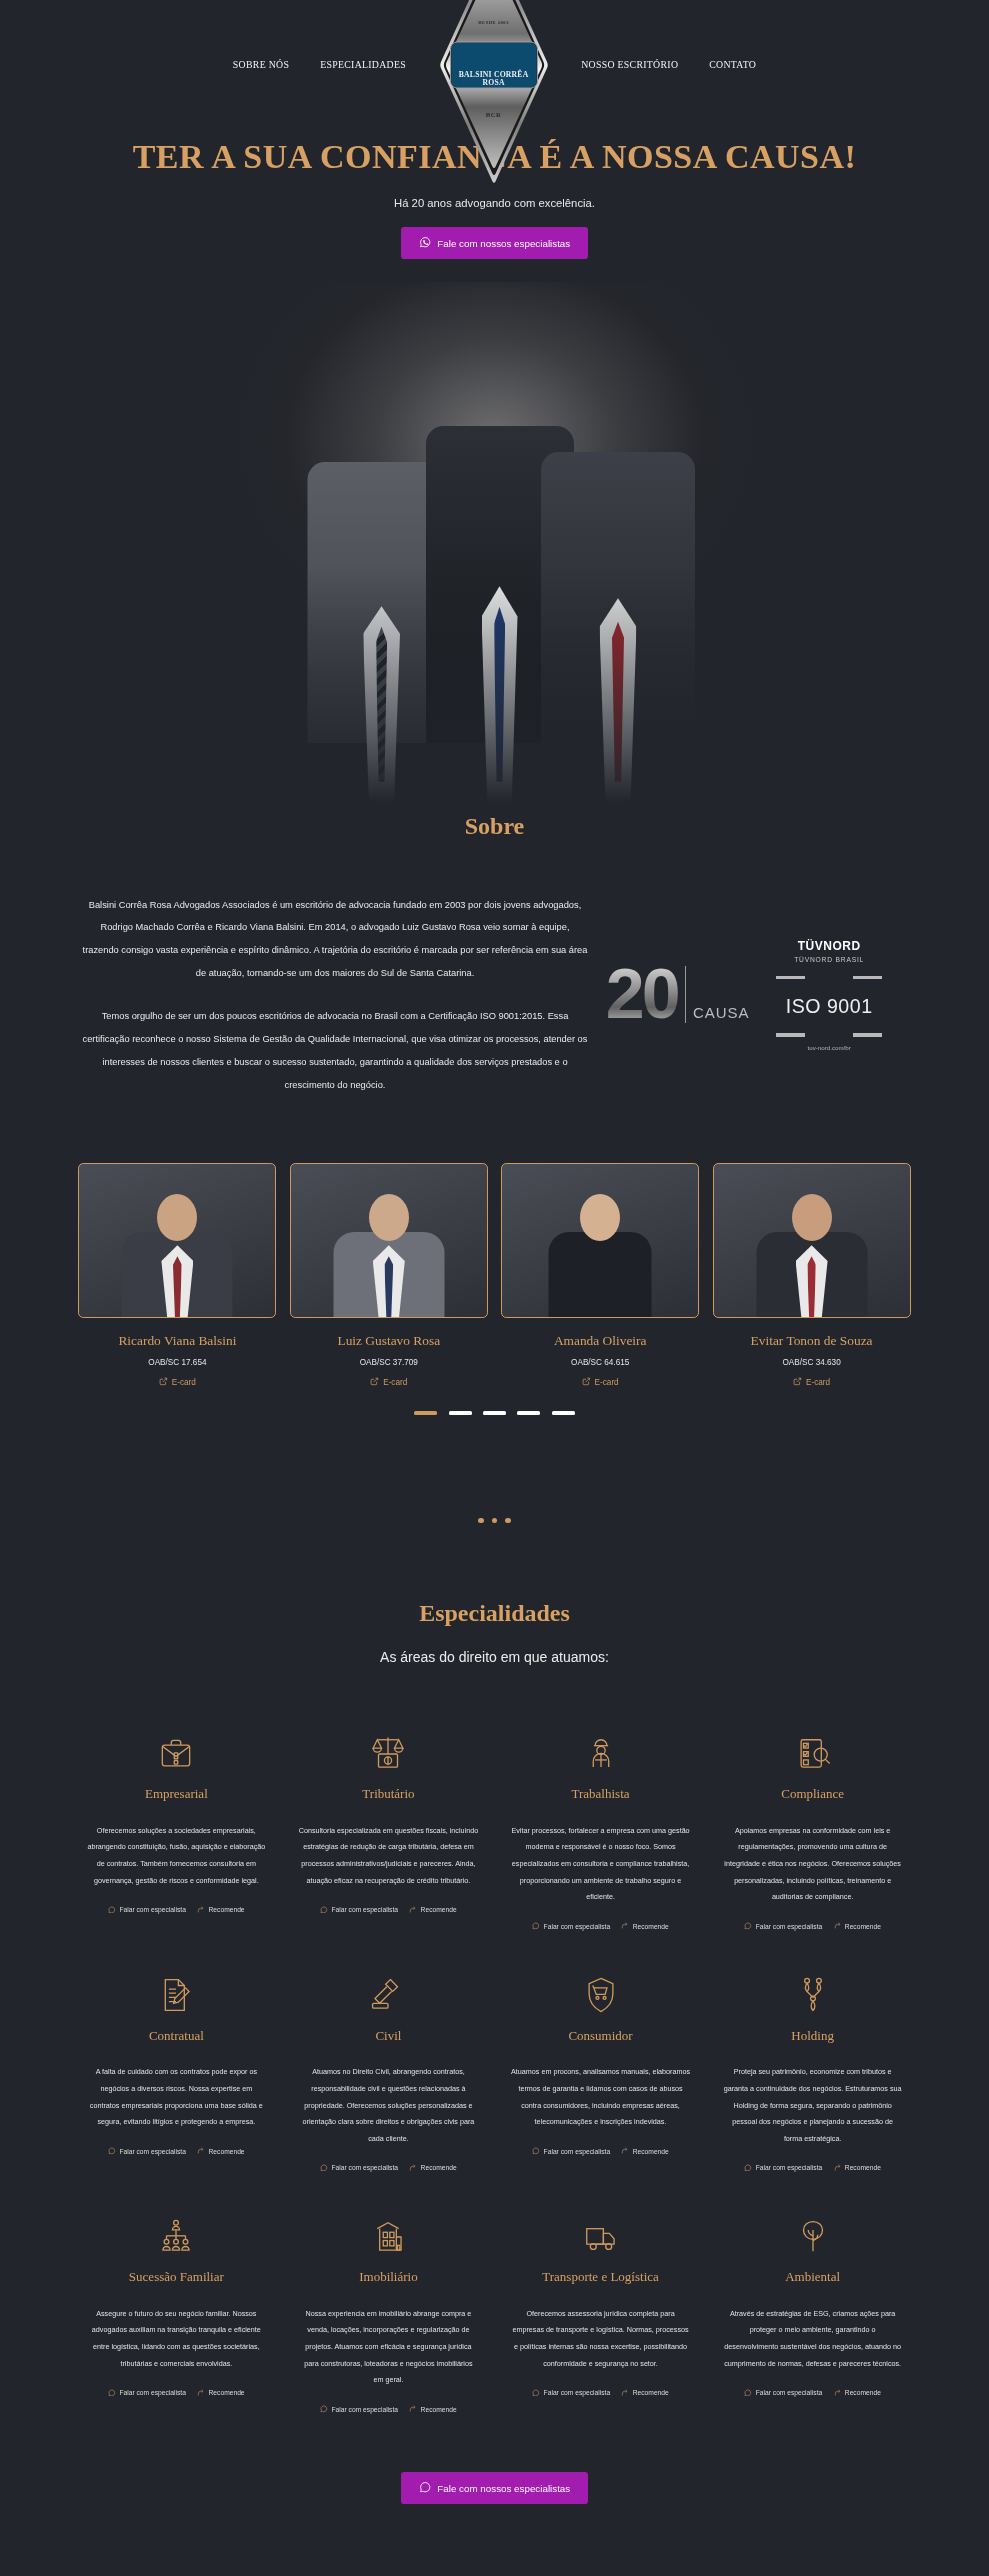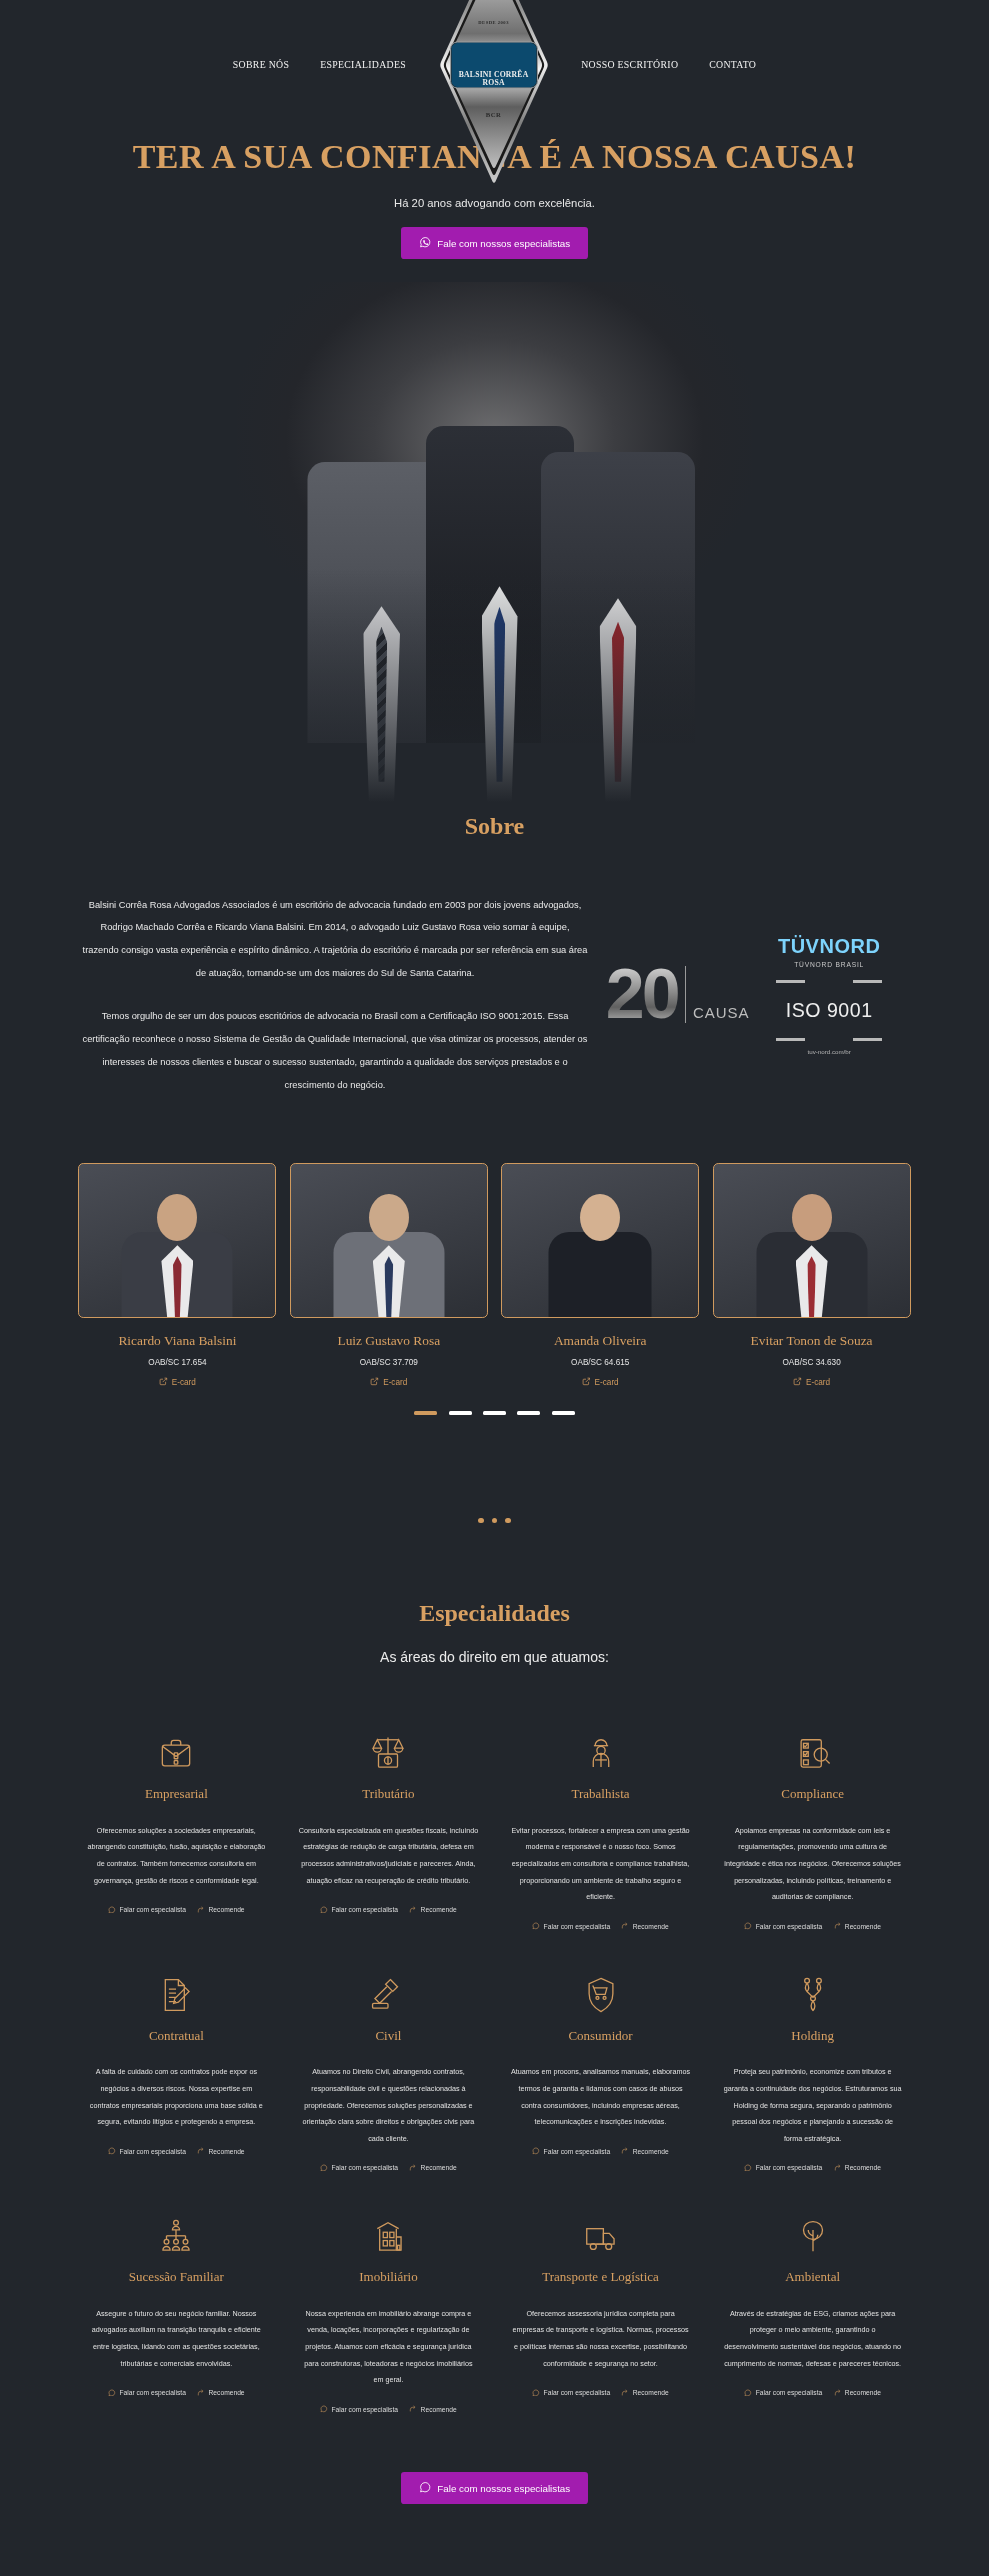--- a/index.html
+++ b/index.html
@@ -128,21 +128,21 @@
     background:linear-gradient(180deg,#d8d8d8,#8d8d8d 45%,#606060 70%,#bdbdbd);
     -webkit-background-clip:text;background-clip:text;color:transparent;
     line-height:.9;letter-spacing:-3.1px;
   }
   .anos-bar{width:1px;height:57px;background:#9a9a9a;}
   .anos-word{
     font-size:15px;letter-spacing:1px;color:#bdbdbd;
     align-self:flex-end;padding-bottom:5.2px;
   }
   .tuv{width:118px;text-align:center;}
-  .tuv-name{font-size:20px;font-weight:bold;letter-spacing:0.5px;color:#7dd3fc;}
+  .tuv-name{font-size:12px;font-weight:bold;letter-spacing:0.5px;color:#ffffff;}
   .tuv-sub{font-size:6.7px;color:#c9c9c9;letter-spacing:0.8px;margin-top:3.1px;}
   .tuv-iso{
     position:relative;margin:12.4px auto 0;width:108px;height:61px;
     display:flex;align-items:center;justify-content:center;
   }
   .tuv-iso .iso{font-size:19.6px;font-weight:normal;letter-spacing:0.5px;color:#efefef;}
   .tuv-iso i{position:absolute;display:block;height:3.1px;width:29px;background:#b9b9b9;}
   .tuv-iso i.tl{top:0;left:1px;} .tuv-iso i.tr{top:0;right:1px;}
   .tuv-iso i.bl{bottom:0;left:1px;} .tuv-iso i.br{bottom:0;right:1px;}
   .tuv-url{font-size:6.2px;color:#b4b4b4;margin-top:7.2px;}

